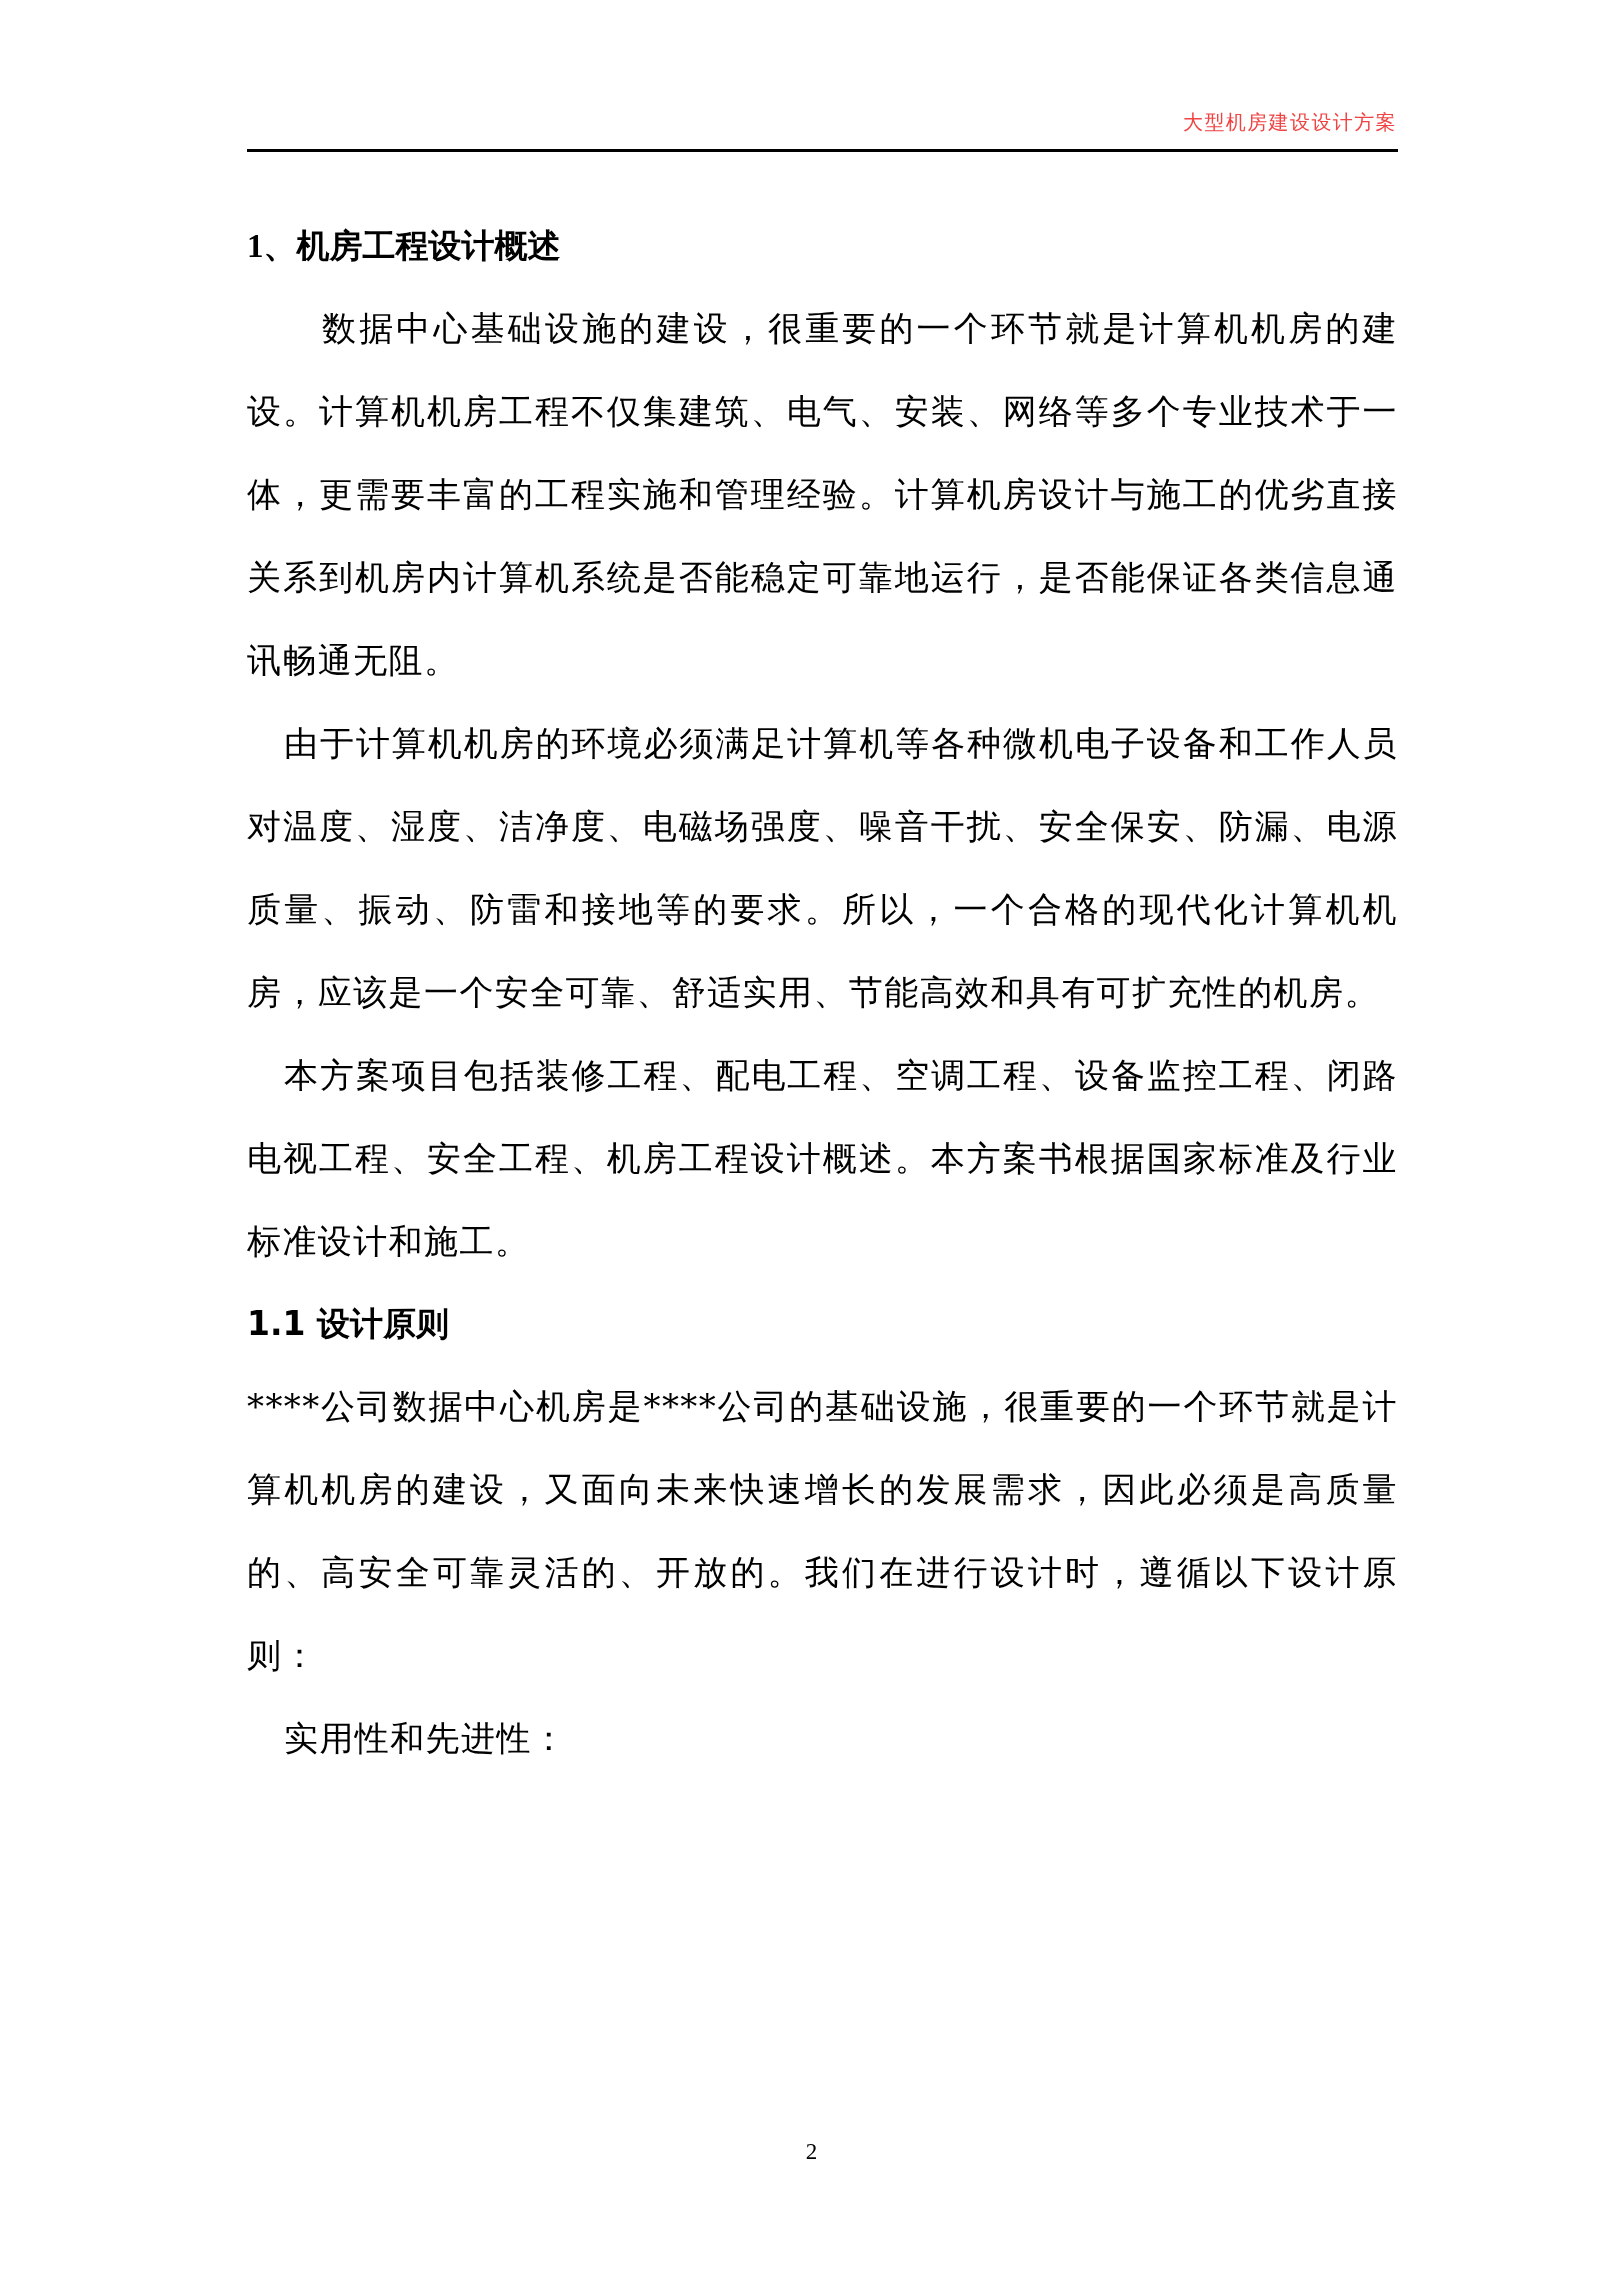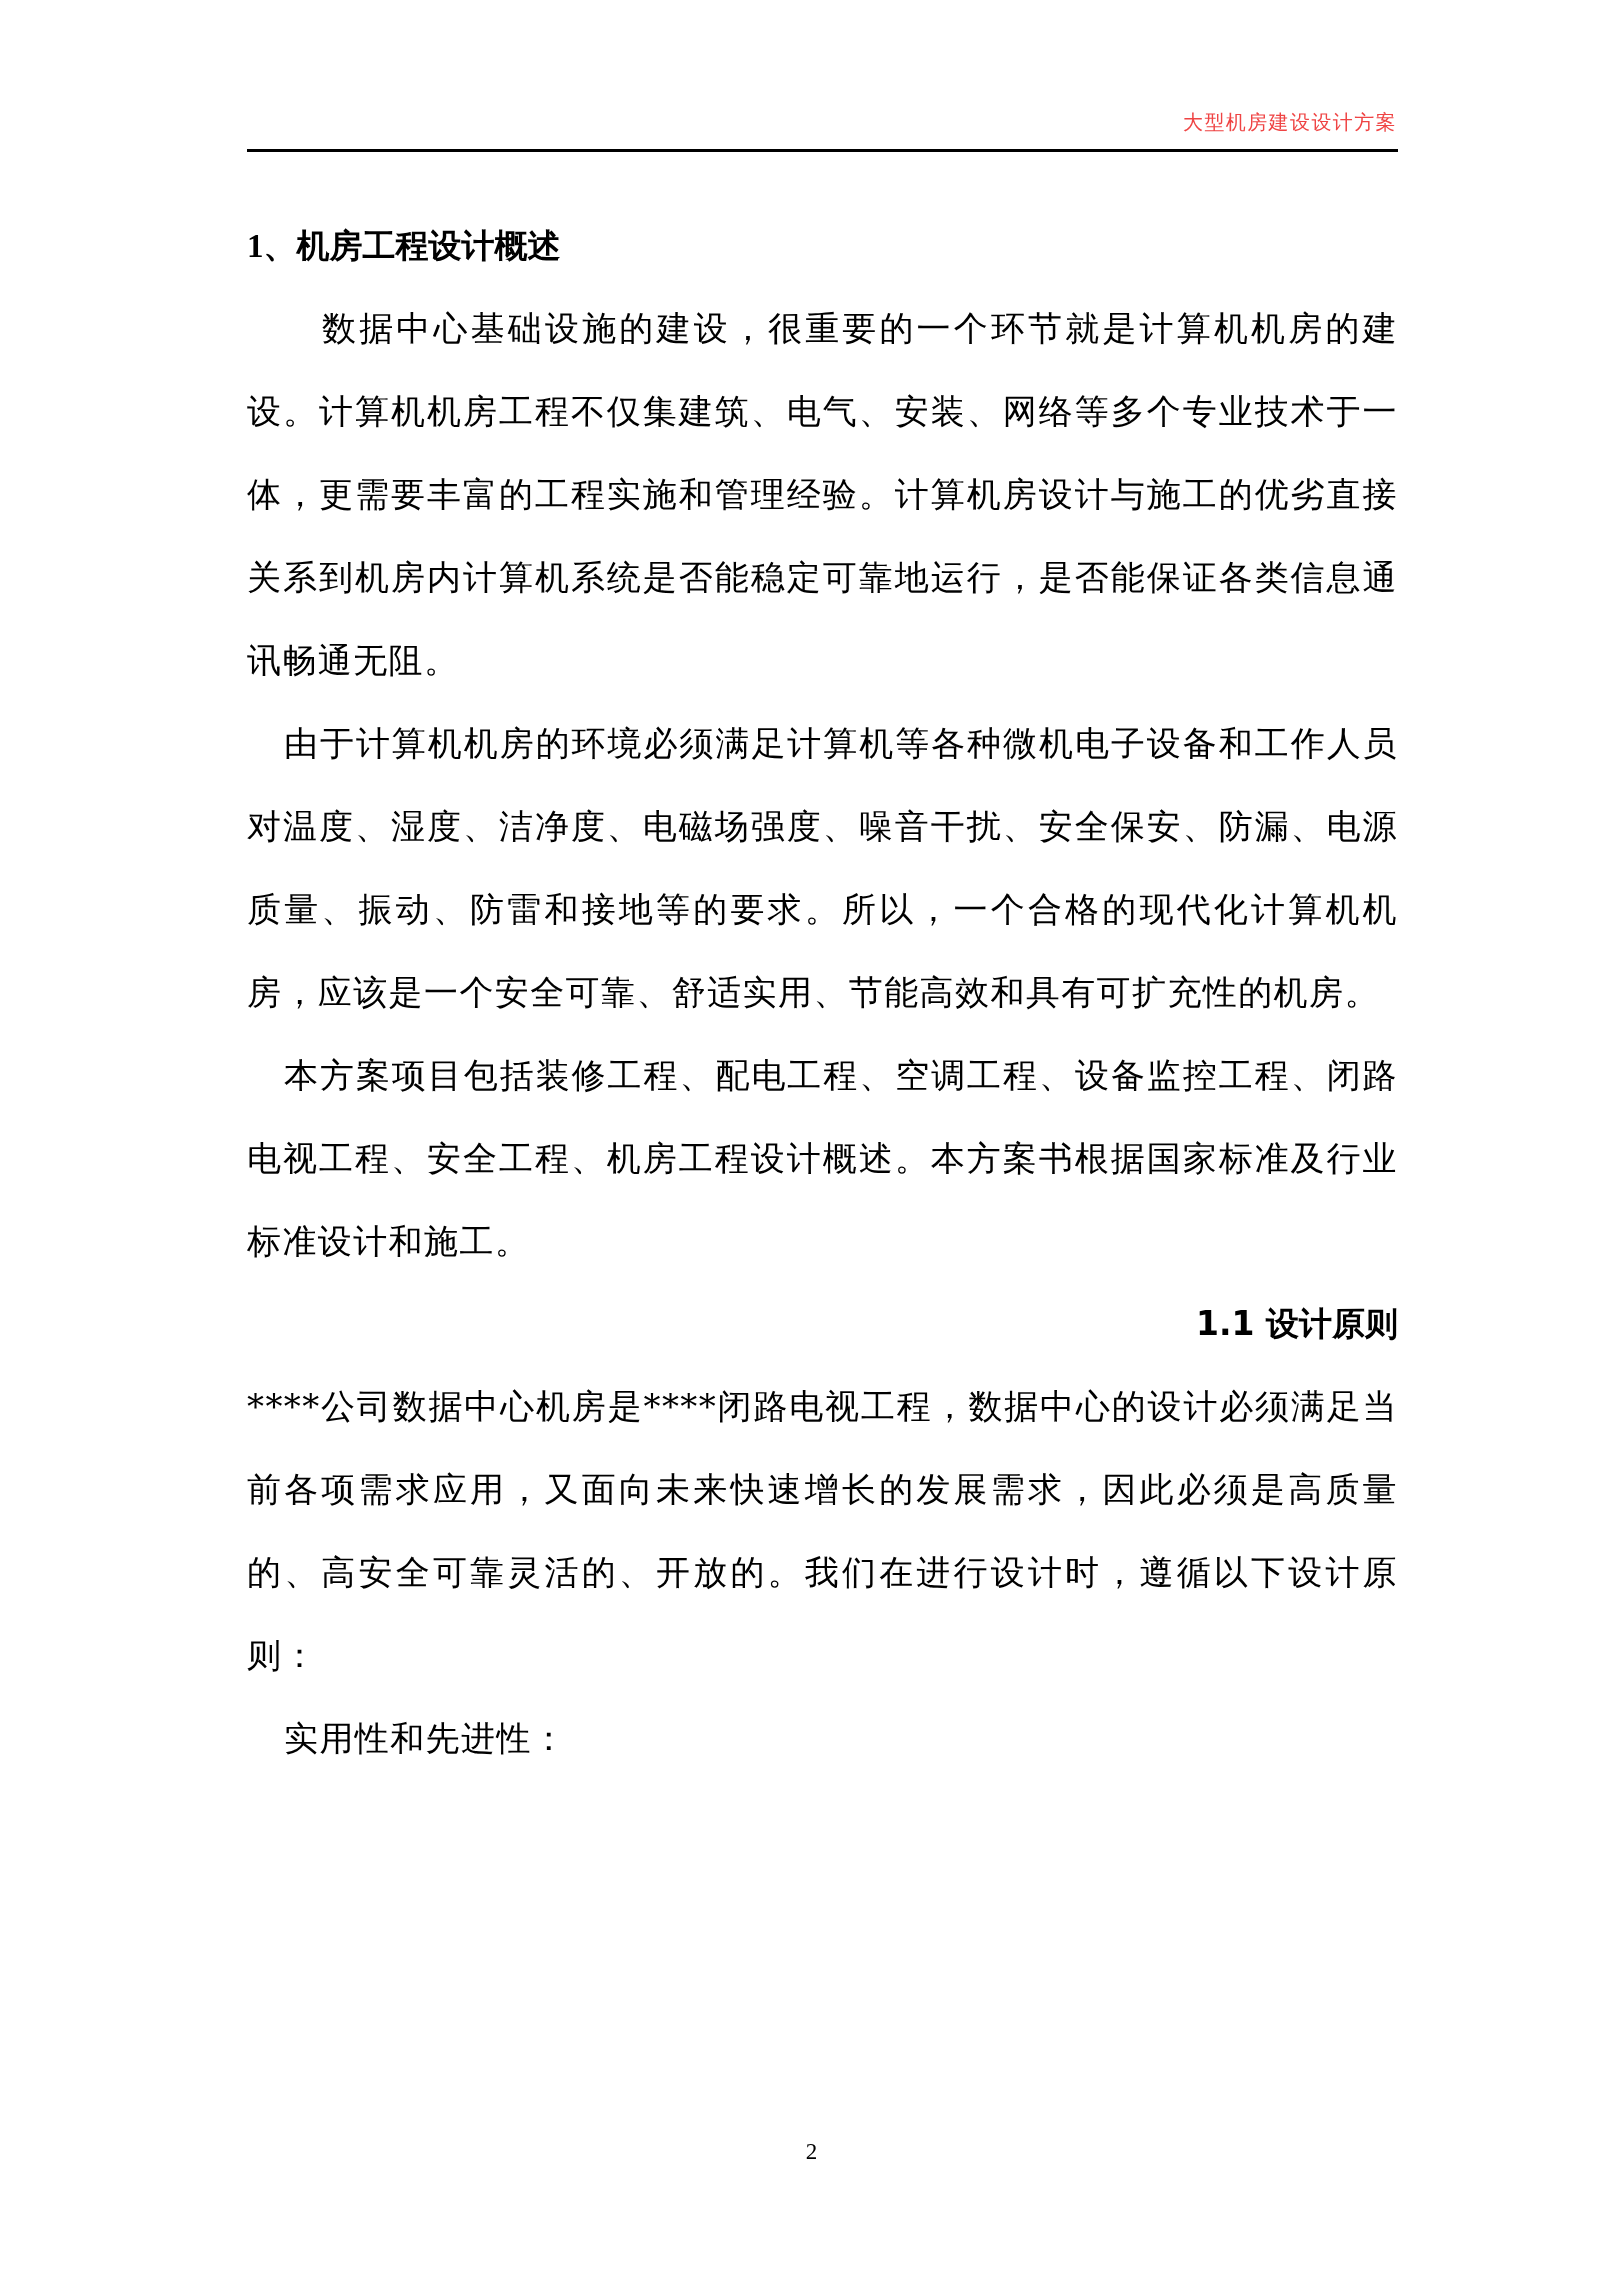--- a/index.html
+++ b/index.html
@@ -2,36 +2,36 @@
 <html style="font-size:11px"><head>
   <meta charset="utf-8">
   <style>
     html, body { margin: 0; padding: 0; background: #ffffff; }
     body { width: 1623px; height: 2295px; position: relative; overflow: hidden;
            font-family: "DejaVu Serif", "Liberation Serif", serif; color: #000; }
     .header-title { position: absolute; top: 109px; right: 226px; font-size: 20px; color: #ef4444; letter-spacing: 1.4px; }
     .header-rule { position: absolute; top: 149px; left: 247px; width: 1151px; height: 3.4px; background: #000; }
     .content { position: absolute; left: 247px; top: 205px; width: 1151px; }
     .h1 { font-size: 33px; font-weight: bold; line-height: 82px; height: 82px; margin: 0; font-family: Liberation Serif, serif; }
-    .h2 { font-size: 33px; font-weight: bold; line-height: 82px; height: 82px; margin: 0; font-family: "DejaVu Sans", "Liberation Sans", sans-serif; text-align: right; }
+    .h2 { font-size: 33px; font-weight: bold; line-height: 82px; height: 82px; margin: 0; font-family: "DejaVu Sans", "Liberation Sans", sans-serif; }
     p.para { font-size: 34px; line-height: 83px; margin: 0; text-align: justify; letter-spacing: 1.4px; }
     .indent2 { text-indent: 75px; }
     .indent1 { text-indent: 37px; }
     .page-number { position: absolute; top: 2139px; left: 0; width: 1623px; text-align: center; font-size: 23px; font-family: "Liberation Serif", serif; }
   </style>
 </head>
 <body>
 
 <div class="header-title">大型机房建设设计方案</div>
 <div class="header-rule"></div>
 
 <div class="content">
   <h1 class="h1">1、机房工程设计概述</h1>
   <p class="para indent2">数据中心基础设施的建设，很重要的一个环节就是计算机机房的建设。计算机机房工程不仅集建筑、电气、安装、网络等多个专业技术于一体，更需要丰富的工程实施和管理经验。计算机房设计与施工的优劣直接关系到机房内计算机系统是否能稳定可靠地运行，是否能保证各类信息通讯畅通无阻。</p>
   <p class="para indent1">由于计算机机房的环境必须满足计算机等各种微机电子设备和工作人员对温度、湿度、洁净度、电磁场强度、噪音干扰、安全保安、防漏、电源质量、振动、防雷和接地等的要求。所以，一个合格的现代化计算机机房，应该是一个安全可靠、舒适实用、节能高效和具有可扩充性的机房。</p>
   <p class="para indent1">本方案项目包括装修工程、配电工程、空调工程、设备监控工程、闭路电视工程、安全工程、机房工程设计概述。本方案书根据国家标准及行业标准设计和施工。</p>
   <h2 class="h2">1.1  设计原则</h2>
-  <p class="para">****公司数据中心机房是****闭路电视工程，数据中心的设计必须满足当前各项需求应用，又面向未来快速增长的发展需求，因此必须是高质量的、高安全可靠灵活的、开放的。我们在进行设计时，遵循以下设计原则：</p>
+  <p class="para">****公司数据中心机房是****公司的基础设施，很重要的一个环节就是计算机机房的建设，又面向未来快速增长的发展需求，因此必须是高质量的、高安全可靠灵活的、开放的。我们在进行设计时，遵循以下设计原则：</p>
   <p class="para indent1">实用性和先进性：</p>
 </div>
 
 <div class="page-number">2</div>
 
 
 </body></html>

